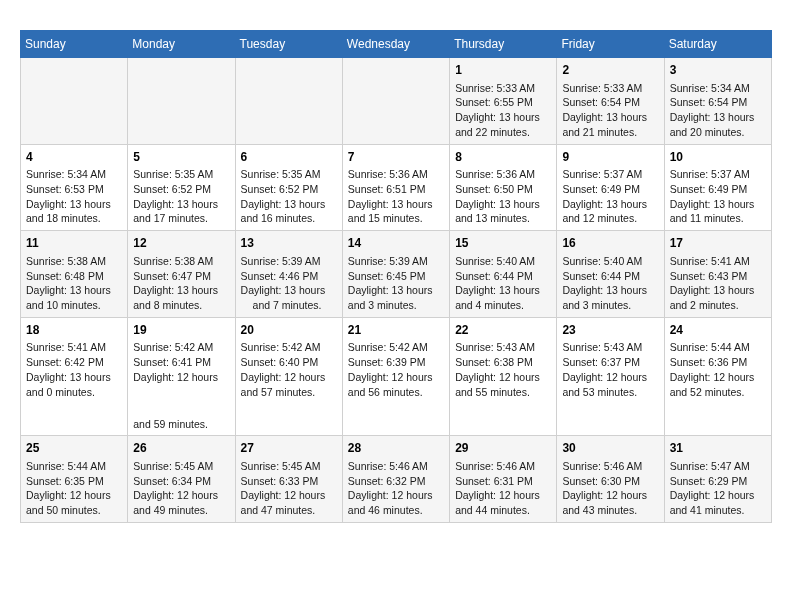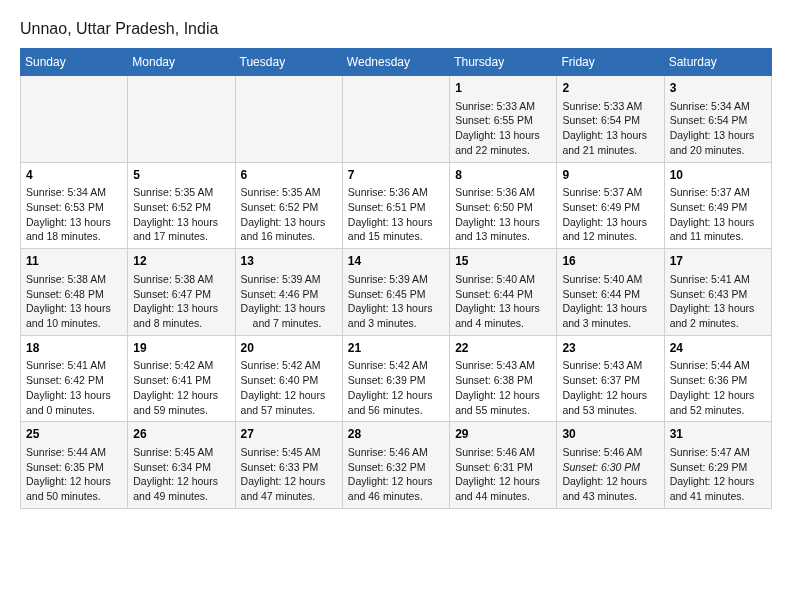--- a/index.html
+++ b/index.html
@@ -90,21 +90,20 @@
     }
     .empty-cell {
       background-color: #f5f5f5;
     }
   </style>
 </head>
 <body>
 
 <div class="header-area">
   <div class="title-area">
-    <div class="subtitle">Unnao, Uttar Pradesh, India</div>
   </div>
 </div>
 
 <table>
   <thead>
     <tr>
     <th>Sunday</th>
         <th>Monday</th>
         <th>Tuesday</th>
         <th>Wednesday</th>
@@ -249,21 +248,21 @@
           <span class="cell-text" style="display: block;">Sunrise: 5:41 AM</span>
           <span class="cell-text" style="display: block;">Sunset: 6:42 PM</span>
           <span class="cell-text" style="display: block;">Daylight: 13 hours</span>
           <span class="cell-text" style="display: block;">and 0 minutes.</span>
         </td>
         <td>
           <span class="day-num">19</span>
           <span class="cell-text" style="display: block;">Sunrise: 5:42 AM</span>
           <span class="cell-text" style="display: block;">Sunset: 6:41 PM</span>
           <span class="cell-text" style="display: block;">Daylight: 12 hours</span>
-          <span class="cell-text" style="display: block;">and 59 minutes.</span>
+          <span class="cell-text" style="display: block; margin-top: 32px;">and 59 minutes.</span>
         </td>
         <td>
           <span class="day-num">20</span>
           <span class="cell-text" style="display: block;">Sunrise: 5:42 AM</span>
           <span class="cell-text" style="display: block;">Sunset: 6:40 PM</span>
           <span class="cell-text" style="display: block;">Daylight: 12 hours</span>
           <span class="cell-text" style="display: block;">and 57 minutes.</span>
         </td>
         <td>
           <span class="day-num">21</span>
@@ -326,21 +325,21 @@
         <td>
           <span class="day-num">29</span>
           <span class="cell-text" style="display: block;">Sunrise: 5:46 AM</span>
           <span class="cell-text" style="display: block;">Sunset: 6:31 PM</span>
           <span class="cell-text" style="display: block;">Daylight: 12 hours</span>
           <span class="cell-text" style="display: block;">and 44 minutes.</span>
         </td>
         <td>
           <span class="day-num">30</span>
           <span class="cell-text" style="display: block;">Sunrise: 5:46 AM</span>
-          <span class="cell-text" style="display: block; font-style: italic;">Sunset: 6:30 PM</span>
+          <span class="cell-text" style="display: block;">Sunset: 6:30 PM</span>
           <span class="cell-text" style="display: block;">Daylight: 12 hours</span>
           <span class="cell-text" style="display: block;">and 43 minutes.</span>
         </td>
         <td>
           <span class="day-num">31</span>
           <span class="cell-text" style="display: block;">Sunrise: 5:47 AM</span>
           <span class="cell-text" style="display: block;">Sunset: 6:29 PM</span>
           <span class="cell-text" style="display: block;">Daylight: 12 hours</span>
           <span class="cell-text" style="display: block;">and 41 minutes.</span>
         </td>

